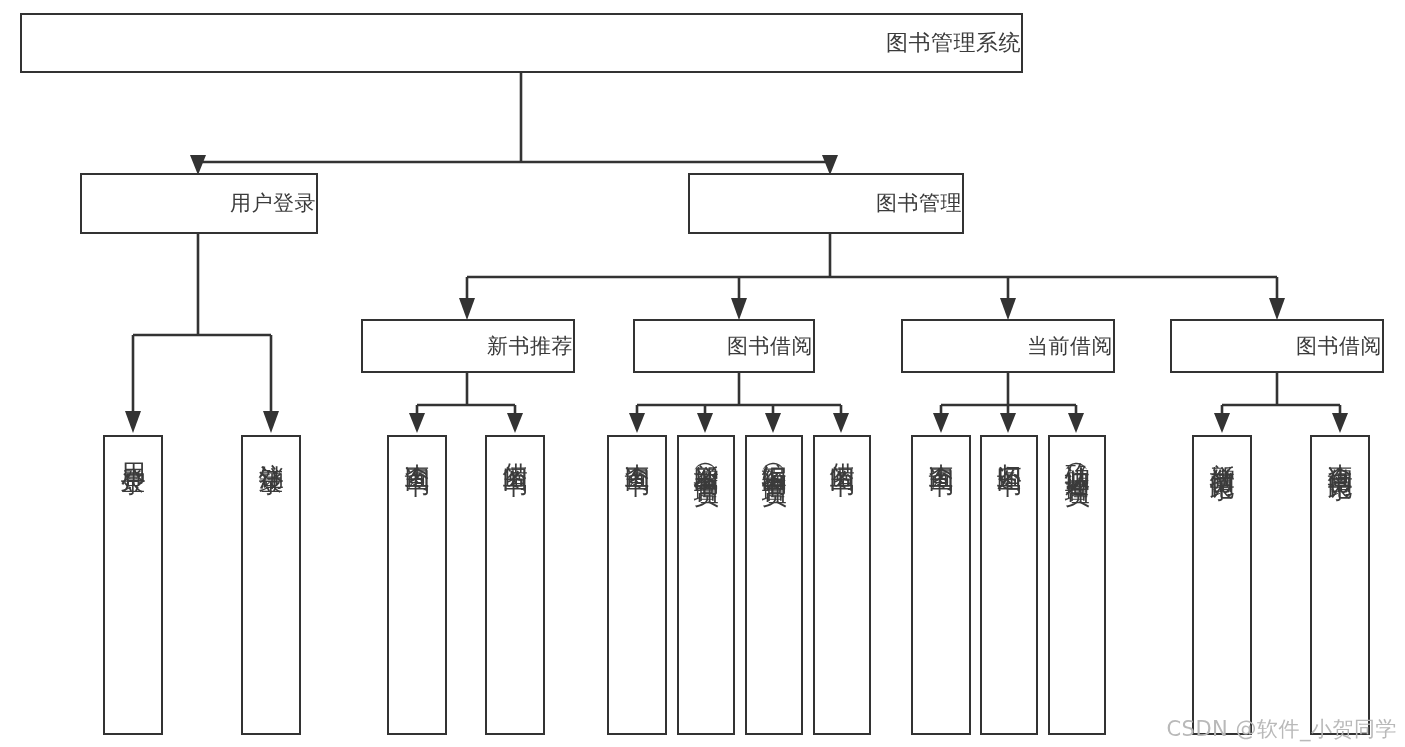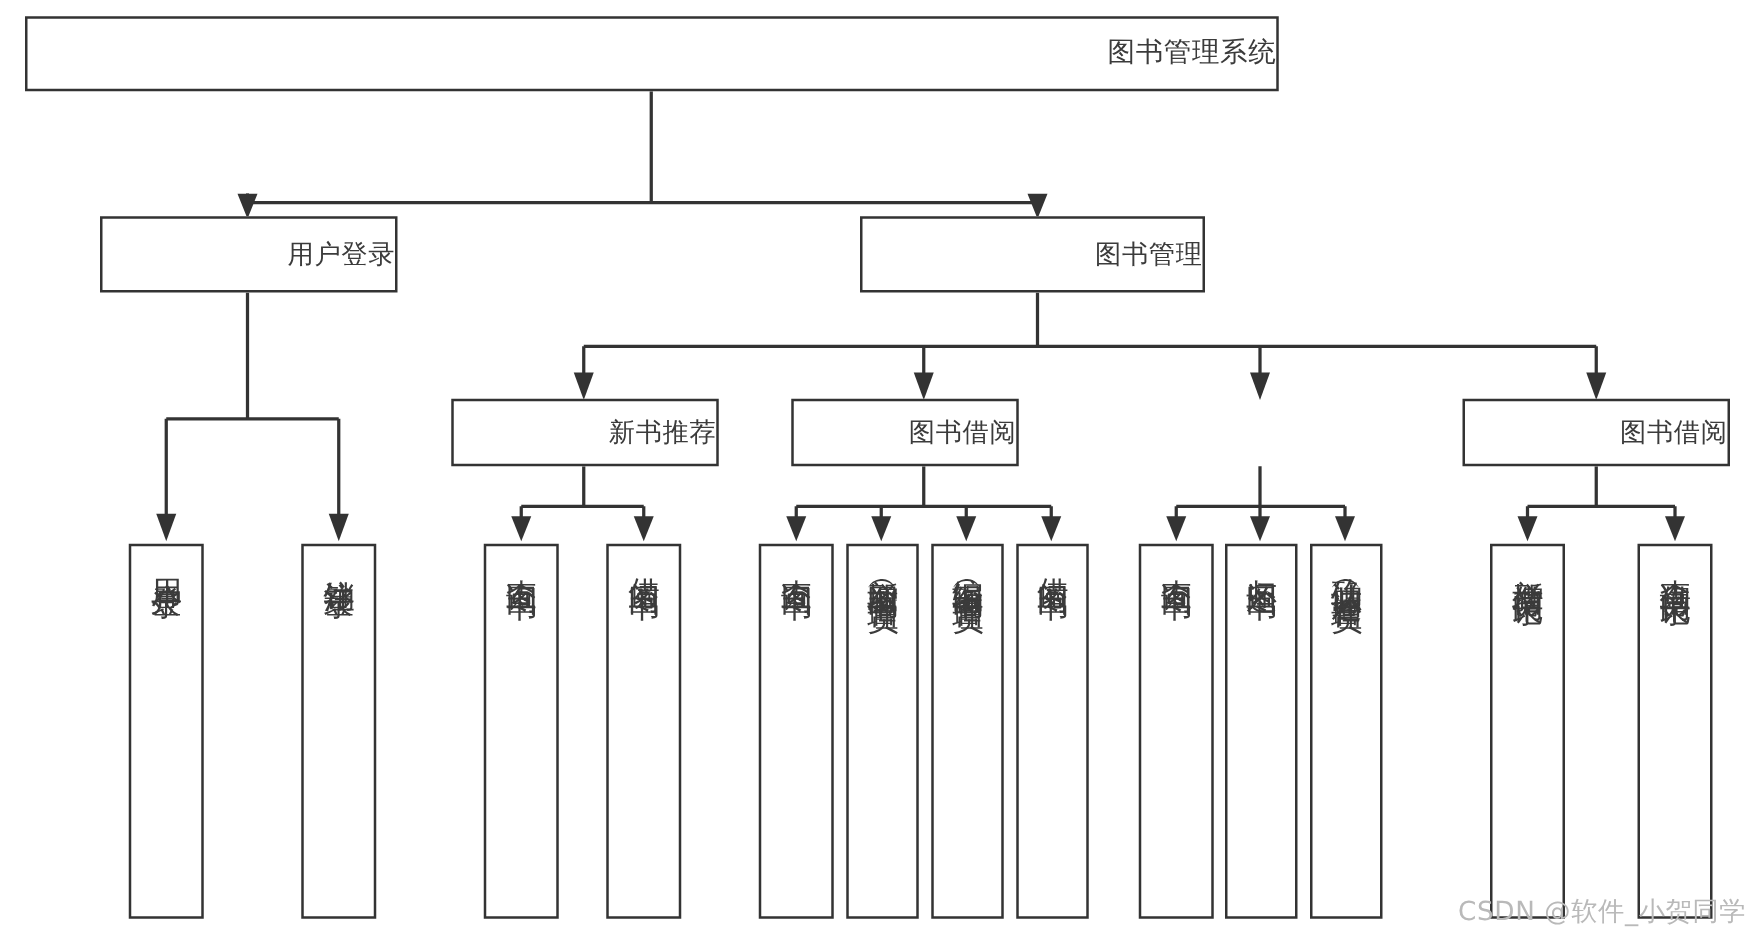--- a/index.html
+++ b/index.html
@@ -234,20 +234,23 @@
   </div>
 
   <div class="node horiz" style="left:361px; top:319px; width:214px; height:54px;">
     <span class="lbl">新书推荐</span>
   </div>
 
   <div class="node horiz" style="left:633px; top:319px; width:182px; height:54px;">
     <span class="lbl">图书借阅</span>
   </div>
 
+  <div class="node horiz" style="left:901px; top:319px; width:214px; height:54px;">
+    <span class="lbl">当前借阅</span>
+  </div>
 
   <div class="node horiz" style="left:1170px; top:319px; width:214px; height:54px;">
     <span class="lbl">图书借阅</span>
   </div>
 
   <div class="node vert" style="left:103px; top:435px; width:60px; height:300px;">
     <span class="lbl">用户登录</span>
   </div>
 
   <div class="node vert" style="left:241px; top:435px; width:60px; height:300px;">

